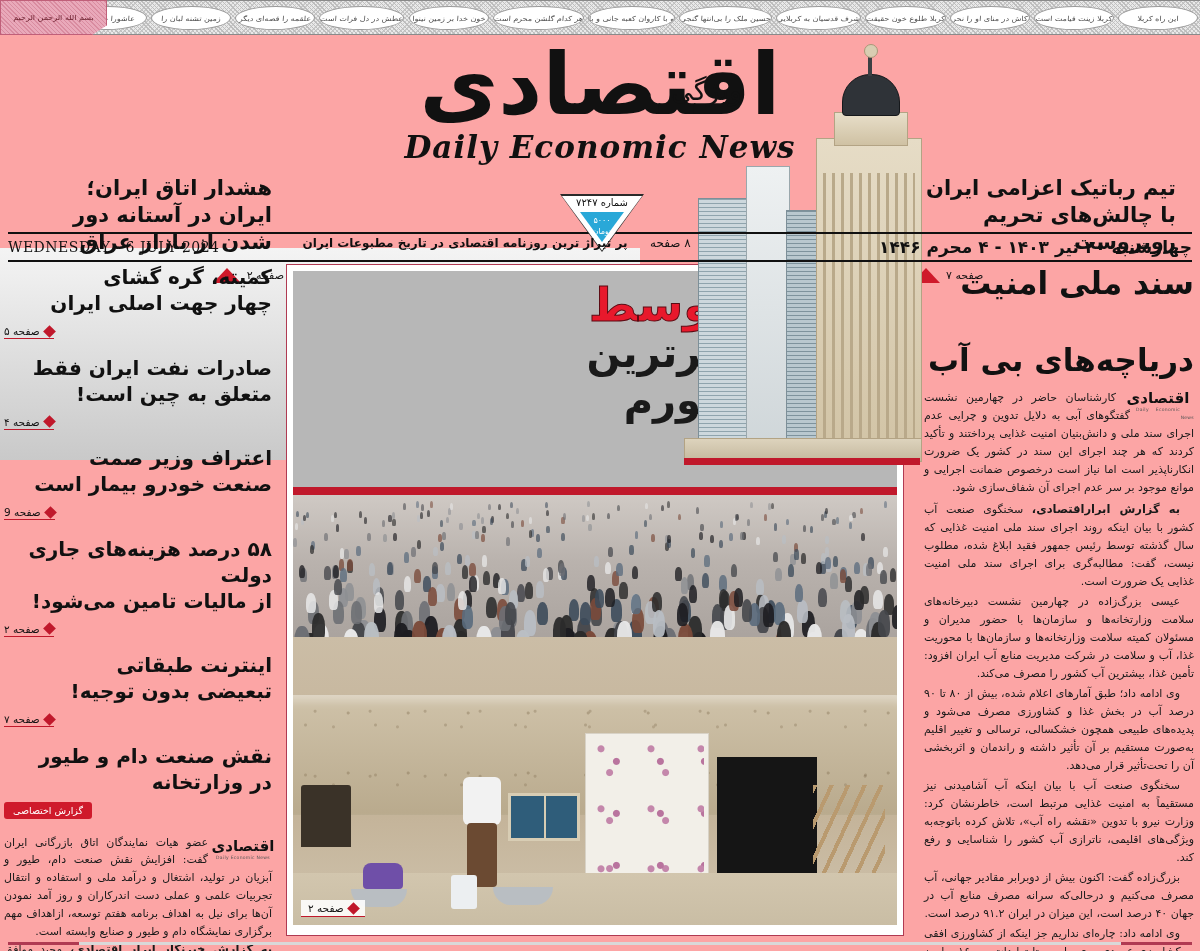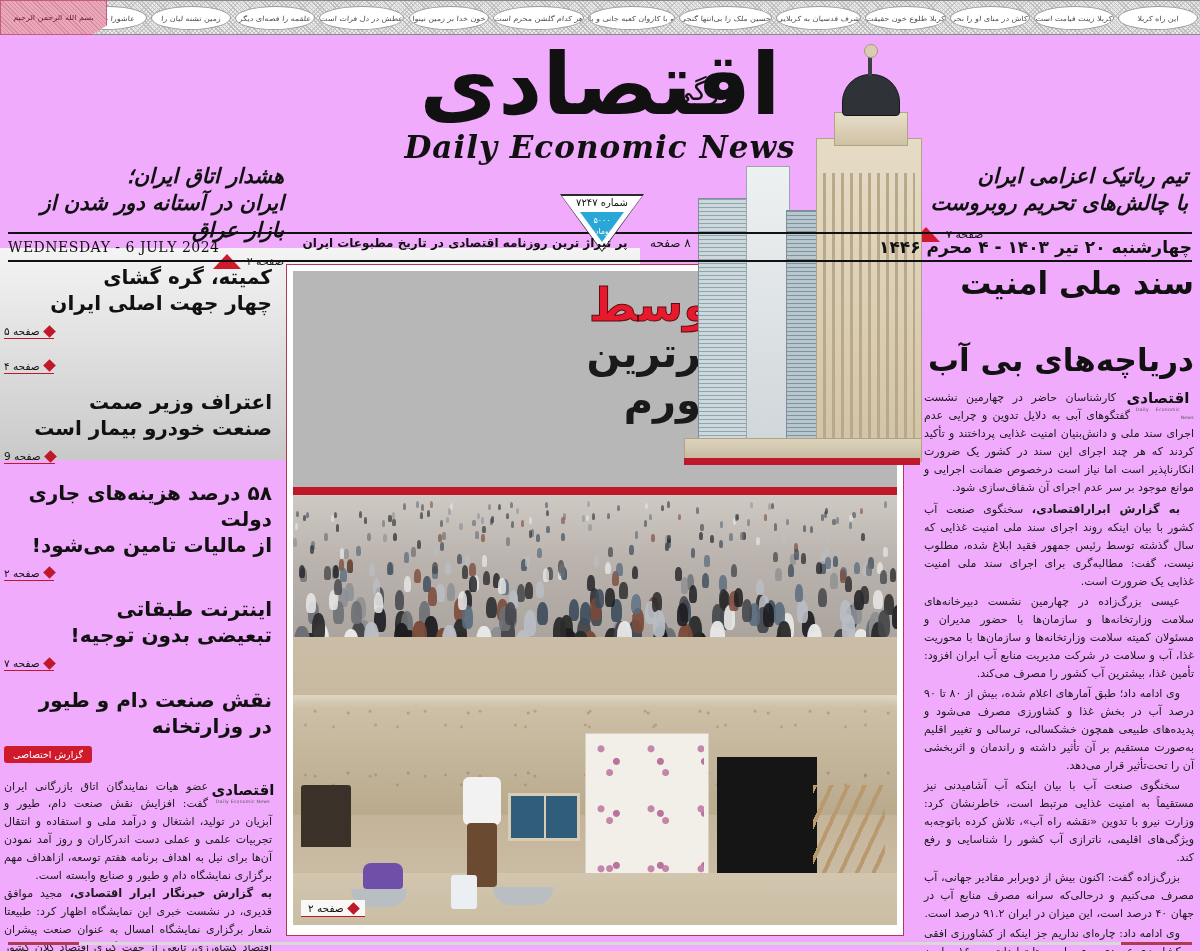--- a/index.html
+++ b/index.html
@@ -1,18 +1,18 @@
 <!DOCTYPE html>
 <html lang="fa" dir="rtl"><head>
 <meta charset="utf-8">
 <title>Abrar Eghtesadi Front Page</title>
 <style>
   html,body{margin:0;padding:0;background:#ffffff;}
   body{width:1200px;height:951px;overflow:hidden;font-family:"DejaVu Sans","Liberation Sans",sans-serif;}
-  .page{position:relative;width:1200px;height:951px;background:#f0abfc;}
+  .page{position:relative;width:1200px;height:951px;background:#fca5a5;}
 
   
   .topband{position:absolute;left:0;top:0;width:1200px;height:33px;
     background:
       repeating-linear-gradient(45deg,#bdbdbd 0 1px,rgba(255,255,255,0) 1px 3px),
       repeating-linear-gradient(-45deg,#c9c9c9 0 1px,rgba(255,255,255,0) 1px 3px),
       #e9e9e9;
     border-bottom:1px solid #8a8a8a;border-top:1px solid #8a8a8a;
     display:flex;align-items:center;overflow:hidden;}
   .cartouche{flex:0 0 auto;height:22px;min-width:78px;margin:0 2px;background:#fff;
@@ -73,21 +73,21 @@
     background:linear-gradient(180deg,#e8dfca,#cfc1a3);border:1px solid #b3a384;}
   .spire{position:absolute;left:228px;top:12px;width:4px;height:26px;background:#3b3f43;}
   .spire-ball{position:absolute;left:224px;top:6px;width:12px;height:12px;border-radius:50%;
     background:#d8cdb2;border:1px solid #a89878;}
   .podium{position:absolute;left:44px;top:400px;width:236px;height:22px;
     background:linear-gradient(180deg,#ddd3bd,#c4b89d);border:1px solid #b3a384;}
   .redstreet{position:absolute;left:44px;top:420px;width:236px;height:7px;background:#c0182b;}
   .gradebackdrop{position:absolute;left:0px;top:215px;width:640px;height:212px;
     background:linear-gradient(180deg,#f4f4f4,#c9c9c9);z-index:0;}
   .corner{position:absolute;width:276px;}
-  .corner h2{margin:0;font-size:21px;line-height:1.28;font-weight:bold;color:#111;font-style:italic;}
+  .corner h2{margin:12px;font-size:21px;line-height:1.28;font-weight:bold;color:#111;}
   .corner .pg{display:flex;align-items:center;gap:6px;margin-top:10px;font-size:11px;color:#111;}
   .tri-red{width:0;height:0;border-left:14px solid transparent;border-right:14px solid transparent;
     border-bottom:15px solid #cf1a2b;}
   .corner-left{left:8px;top:130px;text-align:right;}
   .corner-left .pg{justify-content:flex-end;flex-direction:row-reverse;}
   .corner-right{right:12px;top:130px;text-align:right;}
   .corner-right .pg{justify-content:flex-end;}
 
   
   .datebar{position:absolute;left:8px;top:232px;width:1184px;height:26px;
@@ -303,20 +303,21 @@
 
     <div class="colL" id="sidebar">
         <div class="lead">
           <h3><span>کمیته، گره گشای</span><br><span>چهار جهت اصلی ایران</span></h3>
           <div style="text-align: left; margin-top: 4px;"><span class="pgtag">
               <span class="diamond"></span>
               <span>صفحه ۵</span>
             </span></div>
         </div>
         <div class="lead">
+          <h3><span>صادرات نفت ایران فقط</span><br><span>متعلق به چین است!</span></h3>
           <div style="text-align: left; margin-top: 4px;"><span class="pgtag">
               <span class="diamond"></span>
               <span>صفحه ۴</span>
             </span></div>
         </div>
         <div class="lead">
           <h3><span>اعتراف وزیر صمت</span><br><span>صنعت خودرو بیمار است</span></h3>
           <div style="text-align: left; margin-top: 4px;"><span class="pgtag">
               <span class="diamond"></span>
               <span>صفحه 9</span>

